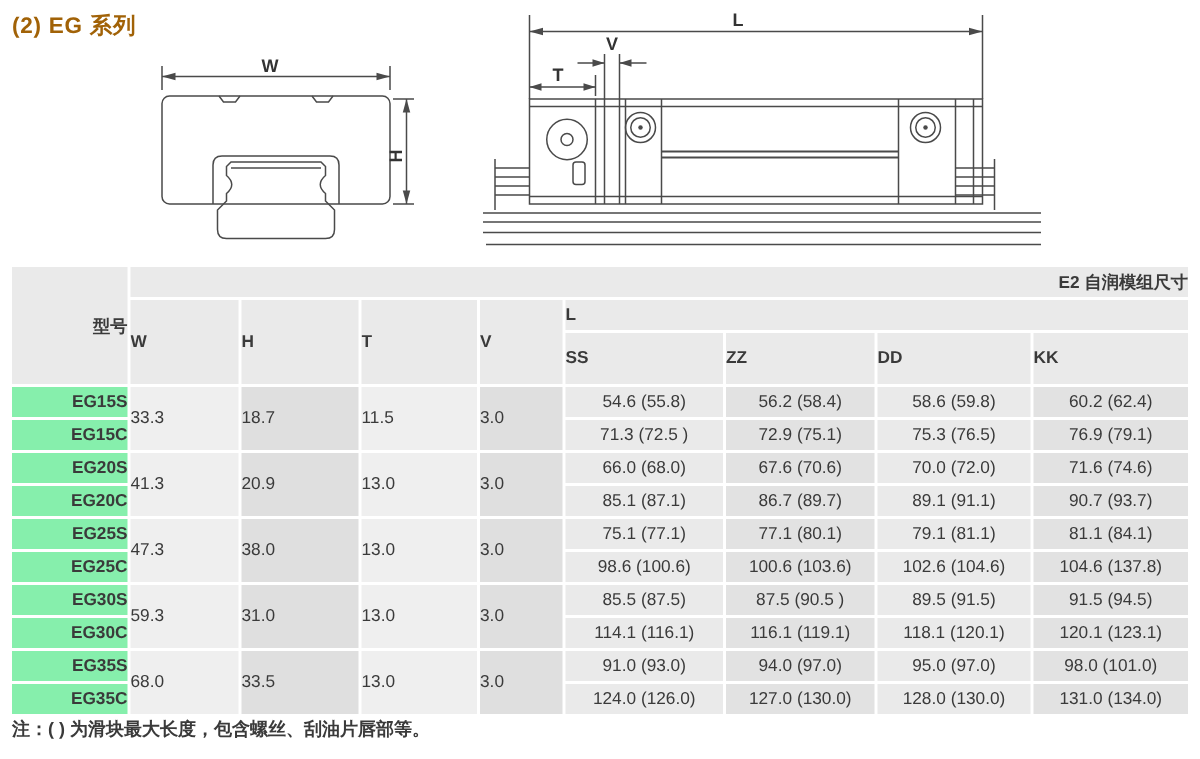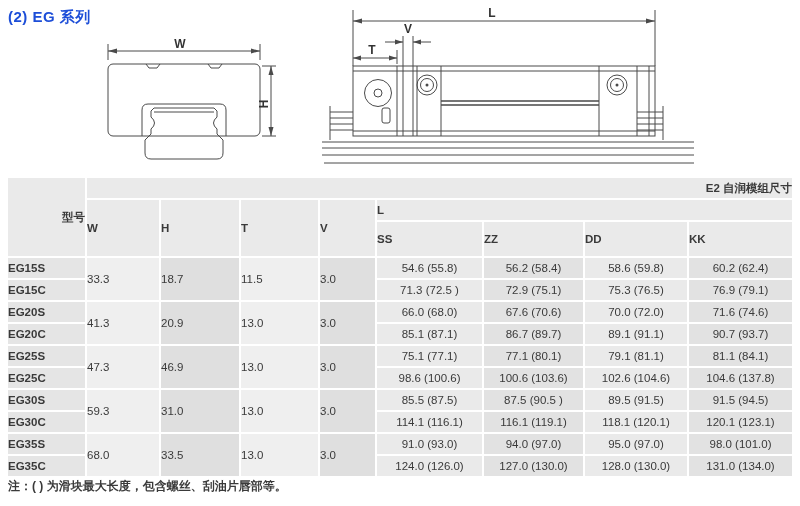--- a/index.html
+++ b/index.html
@@ -5,21 +5,21 @@
   html,body { margin:0; padding:0; }
   body {
     width:800px; height:506px;
     background:#ffffff;
     font-family:"Liberation Sans", sans-serif;
     position:relative;
     overflow:hidden;
   }
   .title {
     position:absolute; left:8px; top:8px;
-    font-size:15px; font-weight:bold; color:#1d4ed8;
+    font-size:15px; font-weight:bold; color:#a16207;
     letter-spacing:0.5px;
   }
   .diagram { position:absolute; }
   .diagram text { font-family:"Liberation Sans", sans-serif; font-size:12px; font-weight:bold; fill:#333; }
 
   table.spec {
     position:absolute; left:6px; top:176px;
     border-collapse:separate; border-spacing:2px;
     table-layout:fixed;
   }
@@ -32,22 +32,22 @@
   tr.h2 td { height:20px; }
   tr.h3 td { height:34px; }
   tr.dr td { height:20px; }
   .hc {
     background:#eaeaea; color:#1778ad;
     font-weight:bold; font-size:12px;
     text-align:left; padding-left:10px;
   }
   .model-h { color:#333333; font-size:12.5px; }
   .model {
-    background:#e5e5e5; font-weight:bold; color:#2b2b2b;
-    padding-left:9px; text-align:left;
+    background:#86efac; font-weight:bold; color:#2b2b2b;
+    padding-left:9px; text-align:right;
   }
   .dim { padding-left:9px; text-align:left; }
   .bg-a { background:#efefef; }
   .bg-b { background:#dfdfdf; }
   .l-a { background:#eaeaea; text-align:center; }
   .l-b { background:#e2e2e2; text-align:center; }
   .note {
     position:absolute; left:8px; top:478px;
     font-size:12px; font-weight:bold; color:#3a3a3a;
   }
@@ -208,21 +208,21 @@
       <td class="model">EG20C</td>
       <td class="l-a">85.1 (87.1)</td>
       <td class="l-b">86.7 (89.7)</td>
       <td class="l-a">89.1 (91.1)</td>
       <td class="l-b">90.7 (93.7)</td>
     </tr>
 
     <tr class="dr">
       <td class="model">EG25S</td>
       <td class="dim bg-a" rowspan="2">47.3</td>
-      <td class="dim bg-b" rowspan="2">46.9</td>
+      <td class="dim bg-b" rowspan="2">38.0</td>
       <td class="dim bg-a" rowspan="2">13.0</td>
       <td class="dim bg-b" rowspan="2">3.0</td>
       <td class="l-a">75.1 (77.1)</td>
       <td class="l-b">77.1 (80.1)</td>
       <td class="l-a">79.1 (81.1)</td>
       <td class="l-b">81.1 (84.1)</td>
     </tr>
     <tr class="dr">
       <td class="model">EG25C</td>
       <td class="l-a">98.6 (100.6)</td>

